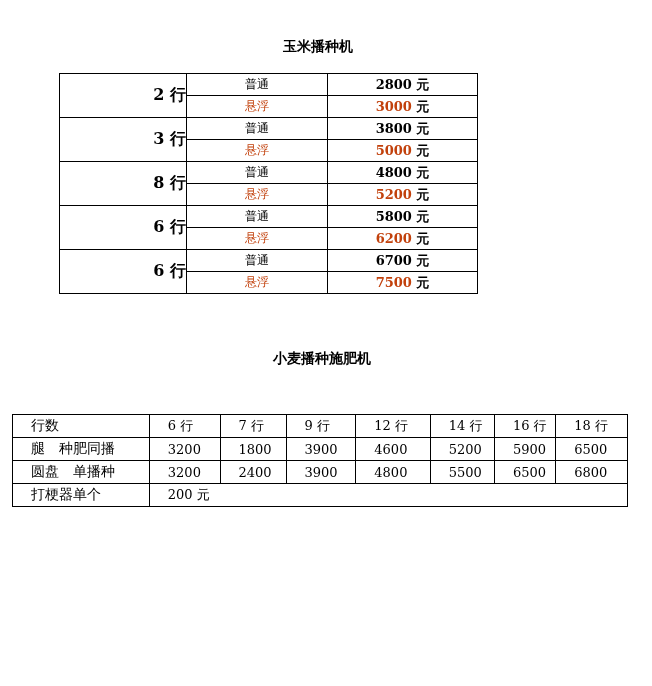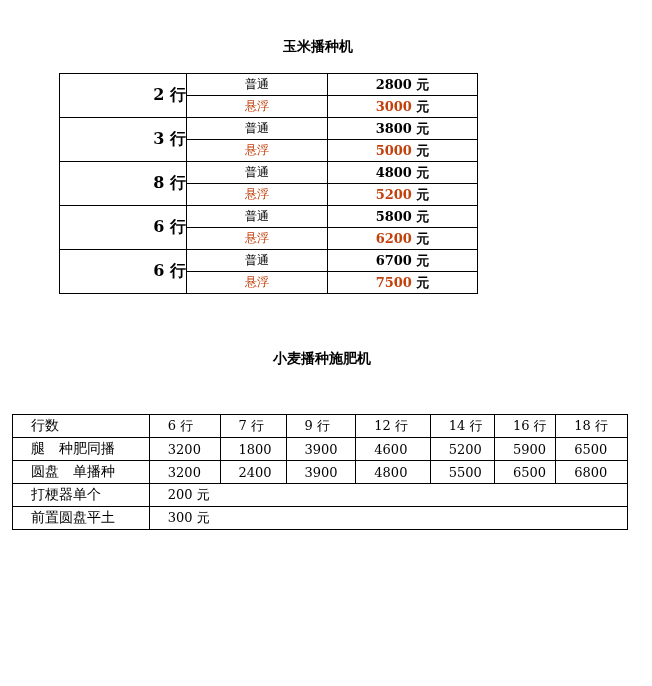--- a/index.html
+++ b/index.html
@@ -129,18 +129,14 @@
         <td>3900</td>
         <td>4800</td>
         <td>5500</td>
         <td>6500</td>
         <td>6800</td>
       </tr>
       <tr>
         <td class="label">打梗器单个</td>
         <td colspan="7">200 元</td>
       </tr>
-      <tr>
-        <td class="label">前置圆盘平土</td>
-        <td colspan="7">300 元</td>
-      </tr>
     </tbody>
 </table>
 
 </body></html>

